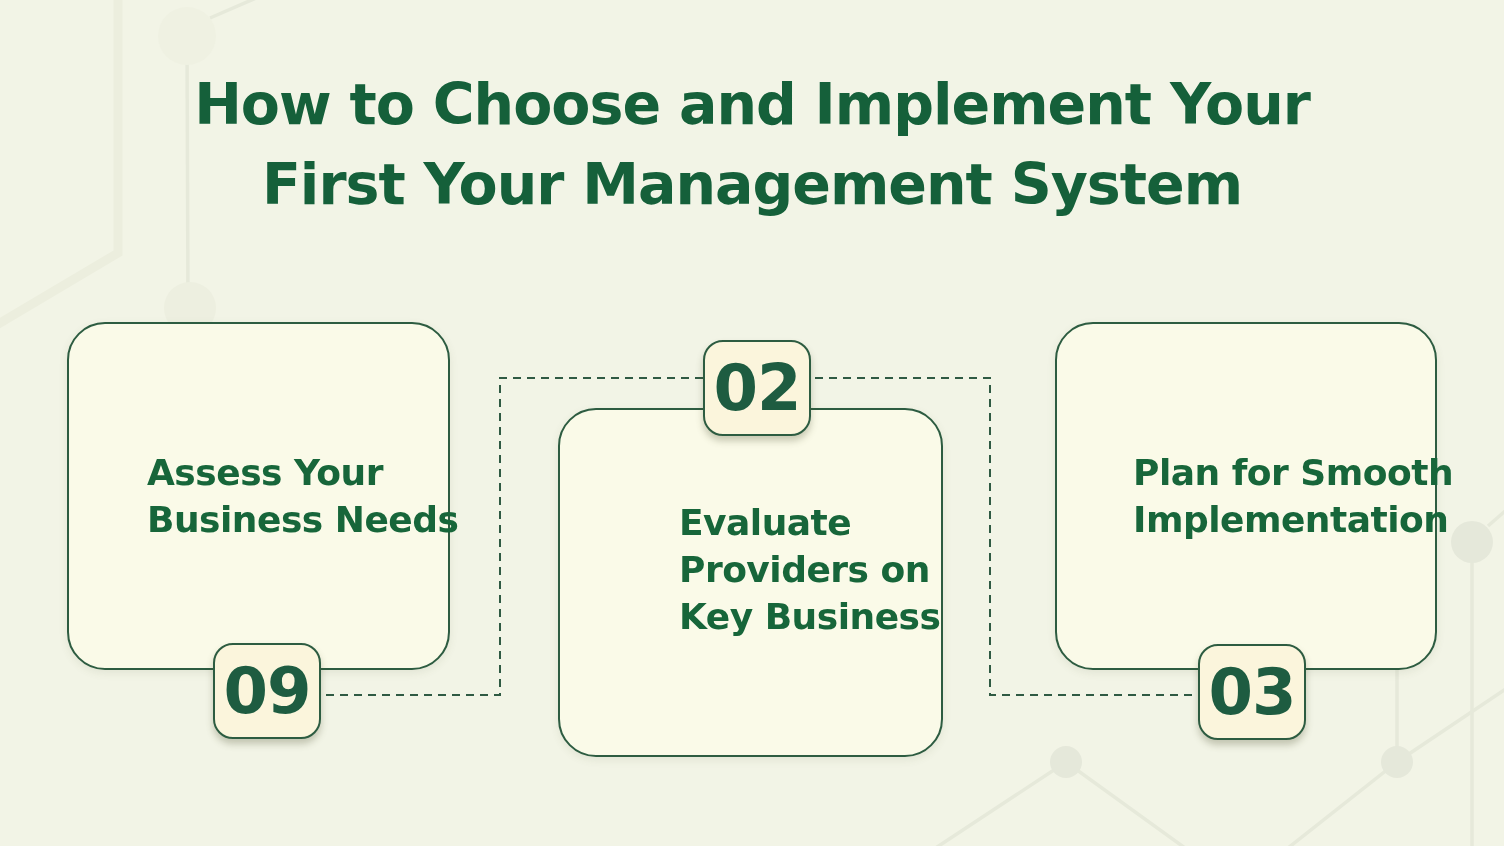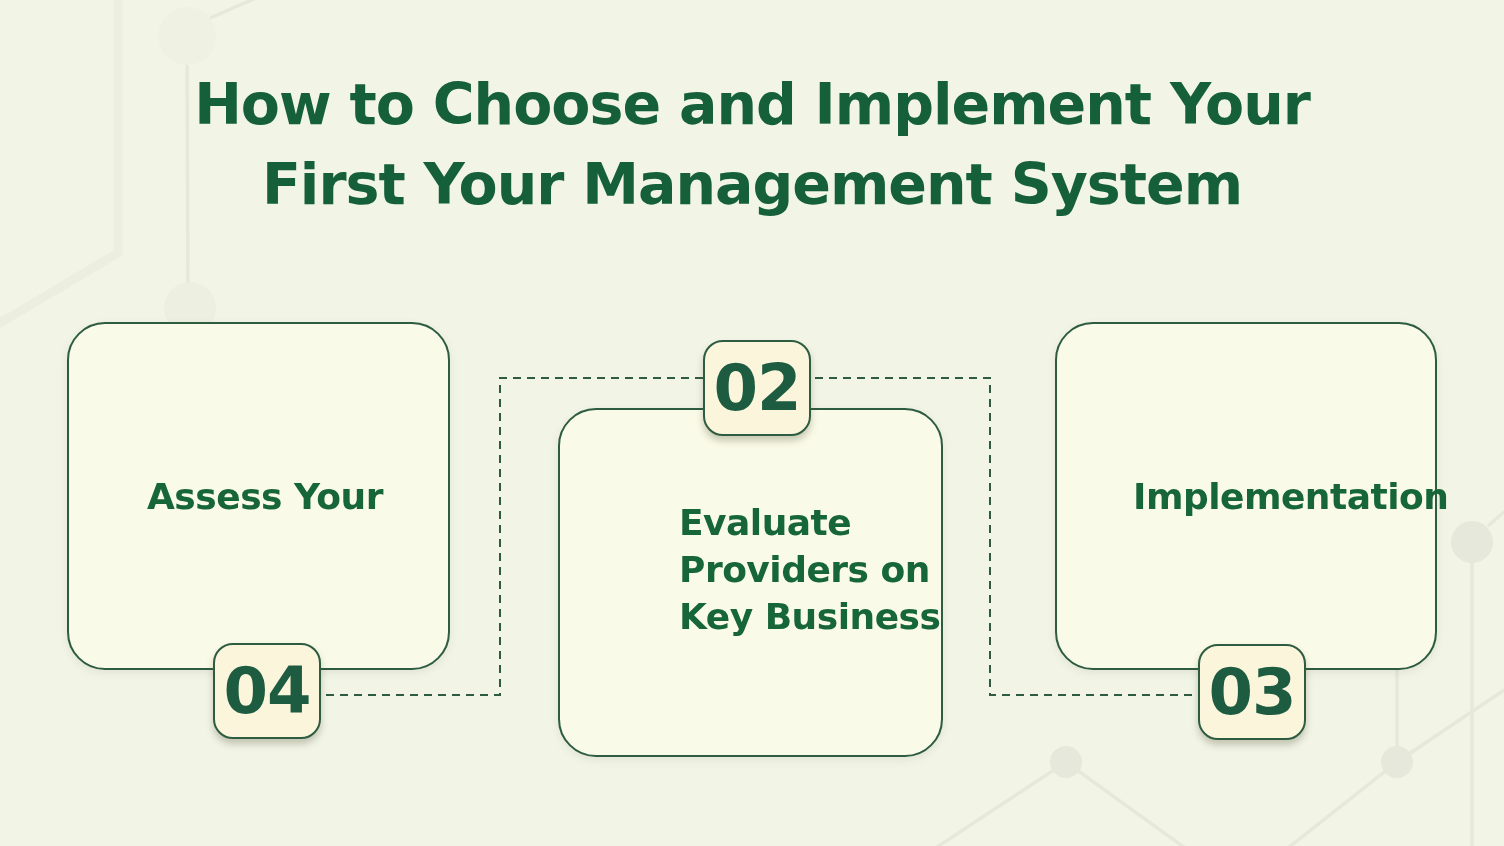--- a/index.html
+++ b/index.html
@@ -107,39 +107,41 @@
   </svg>
 
   <div class="title">
     <div>How to Choose and Implement Your</div>
     <div>First Your Management System</div>
   </div>
 
   <div class="card card1">
     <div class="card-label">
       <div>Assess Your</div>
+      <div>Business Needs</div>
     </div>
   </div>
 
   <div class="card card2">
     <div class="card-label">
       <div>Evaluate</div>
       <div>Providers on</div>
       <div>Key Business</div>
     </div>
   </div>
 
   <div class="card card3">
     <div class="card-label">
+      <div>Plan for Smooth</div>
       <div>Implementation</div>
     </div>
   </div>
 
   <div class="badge badge1">
-    <span>04</span>
+    <span>09</span>
   </div>
   <div class="badge badge2">
     <span>02</span>
   </div>
   <div class="badge badge3">
     <span>03</span>
   </div>
 
 </div>
 

